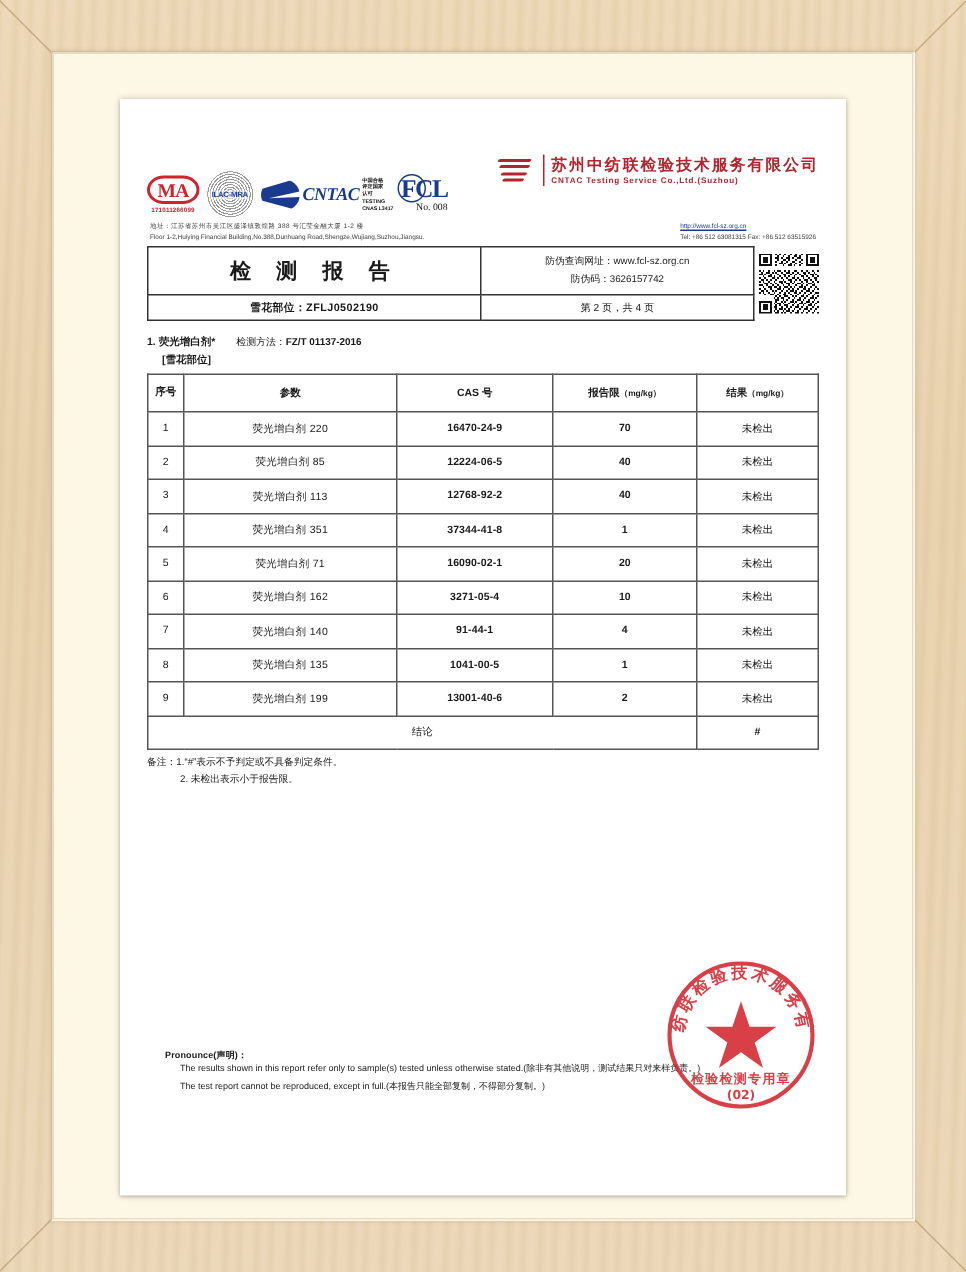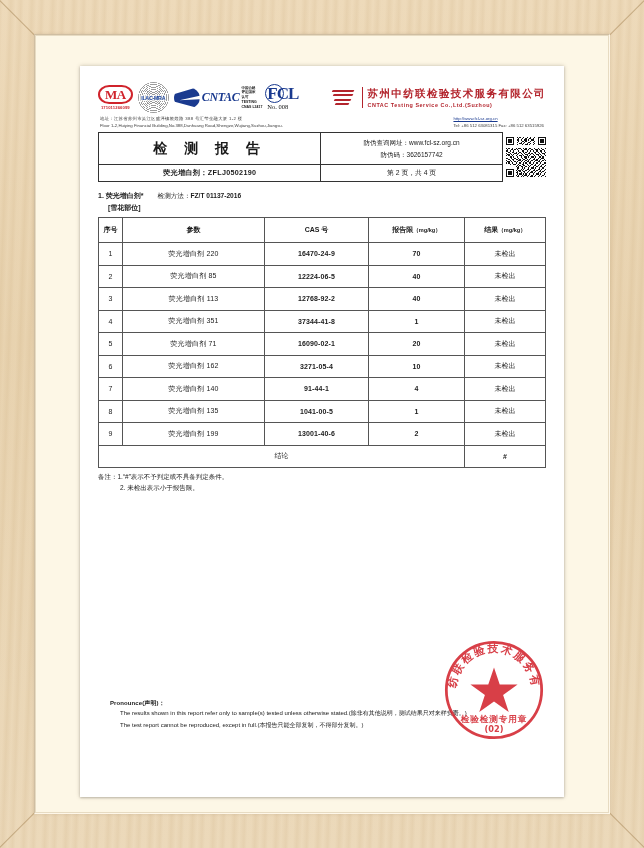--- a/index.html
+++ b/index.html
@@ -45,21 +45,21 @@
   .paper {
     position:absolute; left:80px; top:66px; width:484px; height:731px;
     background:#ffffff;
     box-shadow: 0 0 4px rgba(80,65,45,.30), 0 1px 2px rgba(0,0,0,.18);
     padding: 16px 18px 0 18px;
     font-size: 7px; color:#1a1a1a;
   }
 
   
   .hdr { display:flex; align-items:center; justify-content:space-between; }
-  .logos { display:flex; align-items:center; gap:5px; }
+  .logos { display:flex; align-items:center; gap:5px;margin-top:32px; }
   .logo-ma { text-align:center; }
   .ma-box {
     border:2.2px solid #d0232b; border-radius:13px/11px;
     padding:1px 5px; color:#d0232b; font-weight:bold;
     font-size:13px; letter-spacing:-.5px; line-height:1.05;
     font-family:"Liberation Serif", serif;
   }
   .ma-num { color:#c8202a; font-size:4.2px; font-weight:bold; letter-spacing:.1px; margin-top:1px; }
   .logo-ilac { width:31px; height:31px; border-radius:50%;
     background: repeating-radial-gradient(circle at 50% 50%, #ffffff 0 1px, #9a9a9a 1px 1.7px);
@@ -67,21 +67,21 @@
   .logo-ilac span { font-size:5.2px; font-weight:bold; color:#16409b; background:rgba(255,255,255,.55);
     padding:0 1px; letter-spacing:-.2px; }
   .logo-cnas { display:flex; align-items:center; gap:2px; }
   .cnas-swoosh { width:26px; height:22px; position:relative; }
   .cnas-swoosh::before { content:""; position:absolute; inset:0;
     border-radius:50%; background:#1a3a8f;
     clip-path: polygon(0 35%,100% 0,100% 42%,22% 62%,100% 58%,100% 100%,0 68%); }
   .cnas-txt { font-family:"Liberation Serif", serif; font-style:italic; font-weight:bold;
     font-size:12px; color:#1a3a8f; letter-spacing:-.3px; }
   .cnas-side { font-size:3.5px; line-height:1.35; color:#111; font-weight:bold; }
-  .logo-fcl { text-align:left; }
+  .logo-fcl { text-align:right; }
   .fcl-mark { position:relative; display:inline-block; }
   .fcl-txt { font-family:"Liberation Serif", serif; font-weight:bold; font-size:17px;
     color:#1a3a8f; letter-spacing:-1px; line-height:1; }
   .fcl-ring { position:absolute; left:-2px; top:-1px; width:19px; height:19px;
     border:1.6px solid #1a3a8f; border-radius:50%; }
   .fcl-no { font-family:"Liberation Serif", serif; font-size:6.5px; color:#111; margin-top:1px; }
   .company { display:flex; align-items:center; gap:4px; }
   .swoosh { width:26px; height:22px; position:relative; }
   .swoosh i { position:absolute; left:0; height:2.2px; background:#b3242c; border-radius:2px;
     transform: skewX(-28deg); }
@@ -234,21 +234,21 @@
       <table class="title-tbl">
         <tbody>
             <tr>
           <td class="t-main" rowspan="1">检 测 报 告</td>
           <td class="t-anti">
             <div>防伪查询网址：www.fcl-sz.org.cn</div>
             <div>防伪码：3626157742</div>
           </td>
         </tr>
         <tr>
-          <td class="t-no">荧光增白剂：ZFLJ0502190</td>
+          <td class="t-no">雪花部位：ZFLJ0502190</td>
           <td class="t-pg">第 2 页，共 4 页</td>
         </tr>
       </tbody>
         </table>
       <div class="qr">
         <svg width="40" height="40" viewBox="0 0 33 33" shape-rendering="crispEdges">
           <rect width="33" height="33" fill="#fff"></rect>
           <g fill="#111">
             <path d="M0 0h7v7H0z"></path>
               <path d="M1 1h5v5H1z" fill="#fff"></path>

